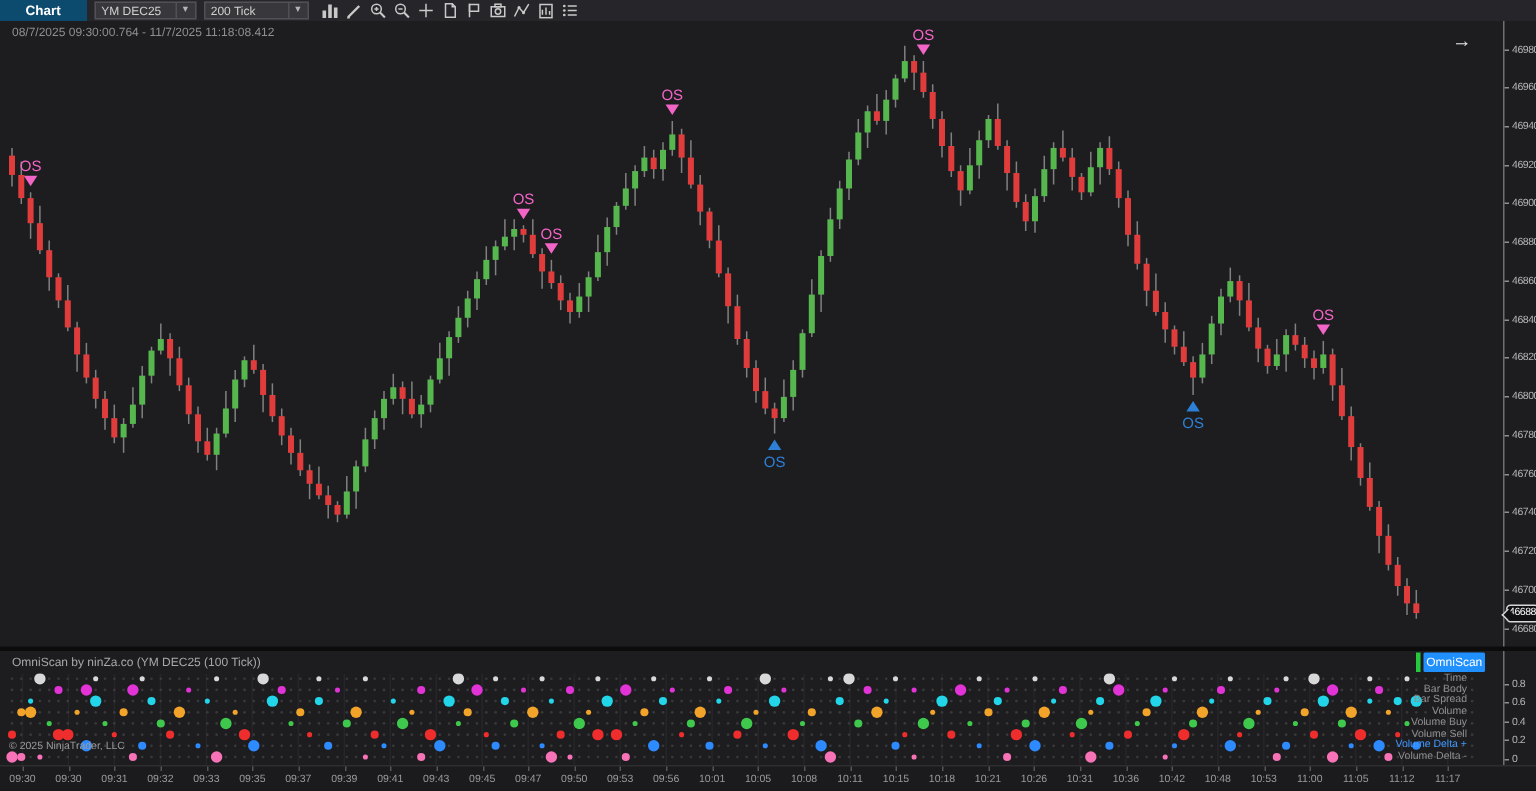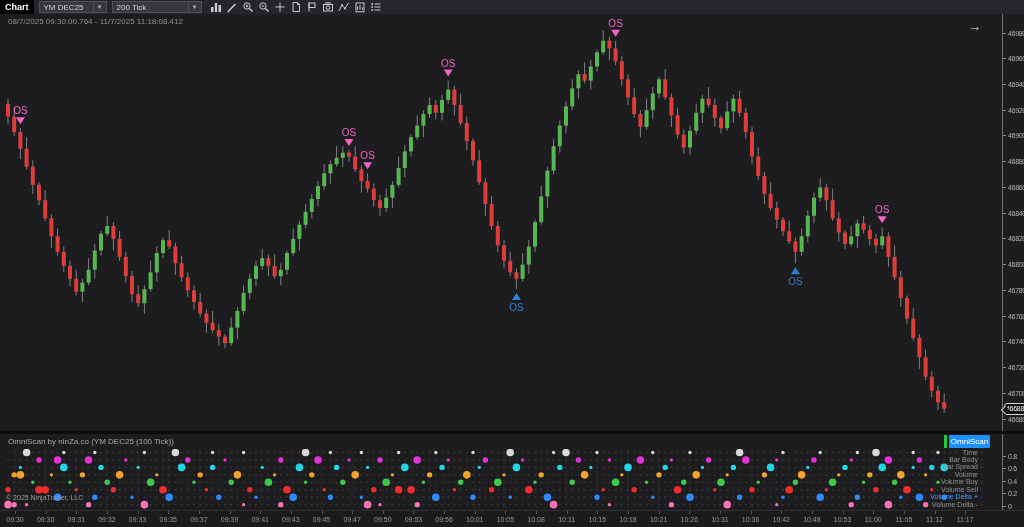--- a/index.html
+++ b/index.html
@@ -4,29 +4,29 @@
 <style>
   html,body{margin:0;padding:0;background:#121214;}
   body{width:1024px;height:527px;position:relative;overflow:hidden;
        font-family:"Liberation Sans","DejaVu Sans",sans-serif;
        -webkit-font-smoothing:antialiased;user-select:none;}
   #app{position:absolute;inset:0;background:#1d1d20;}
 
   
   #toolbar{position:absolute;left:0;top:0;width:1024px;height:14px;background:#26262a;
            border-bottom:1px solid #0a0a0a;display:flex;align-items:center;}
-  #chart-tab{height:14px;line-height:14px;padding:0 5px;background:#000000;color:#fff;
+  #chart-tab{height:14px;line-height:14px;padding:0 17px;background:#0c4a6e;color:#fff;
              font-size:9px;font-weight:bold;}
   .dd{display:flex;align-items:center;height:12px;background:#38383c;border:1px solid #505055;
       margin-left:5px;color:#d0d0d0;font-size:8px;box-sizing:border-box;}
   .dd .dd-val{padding:0 4px;flex:1;white-space:nowrap;}
   .dd .dd-chev{width:12px;text-align:center;border-left:1px solid #505055;color:#b5b5b5;
                font-size:7px;line-height:10px;}
   #dd-instrument{width:68px;}
-  #dd-interval{width:90px;}
+  #dd-interval{width:70px;}
   #tb-icons{display:flex;align-items:center;margin-left:8px;gap:3px;}
   .tb-icon{width:13px;height:12px;display:flex;align-items:center;justify-content:center;cursor:pointer;}
 
   
   #chart-region{position:absolute;left:0;top:14px;width:1002px;height:417px;background:#1d1d20;}
   #info-text{position:absolute;left:8px;top:3px;font-size:8px;color:#8f8f8f;white-space:nowrap;z-index:3;}
   #latest-arrow{position:absolute;left:968px;top:5px;font-size:13px;color:#e4e4e4;z-index:3;cursor:pointer;}
   #candles-svg{position:absolute;left:0;top:0;}
 
   

